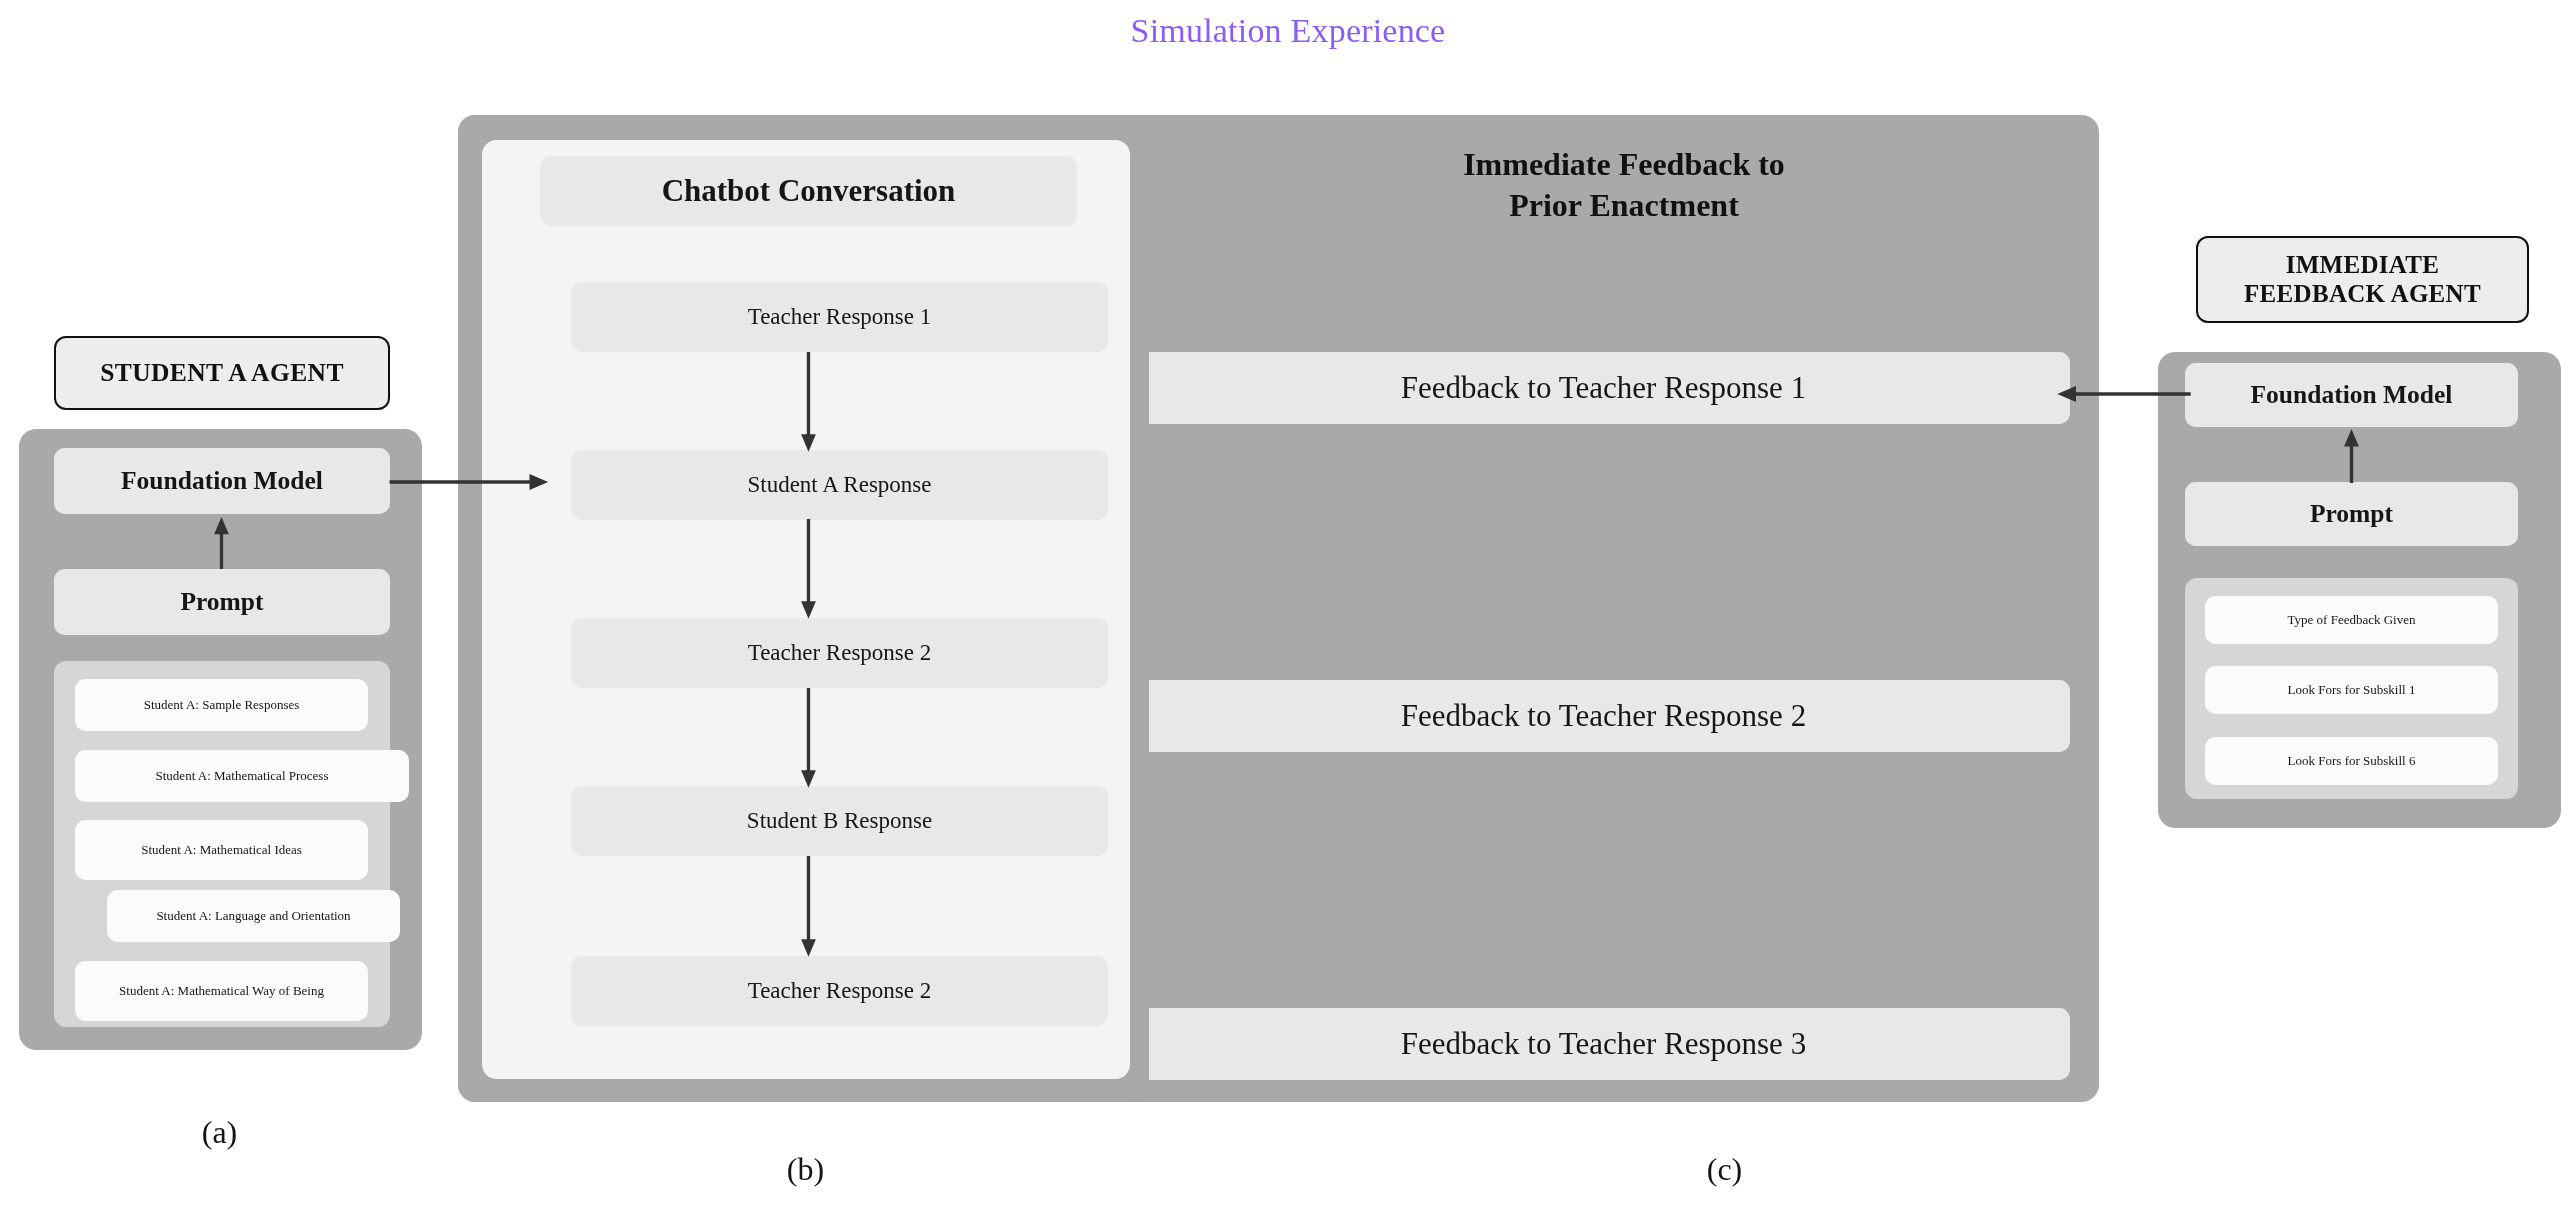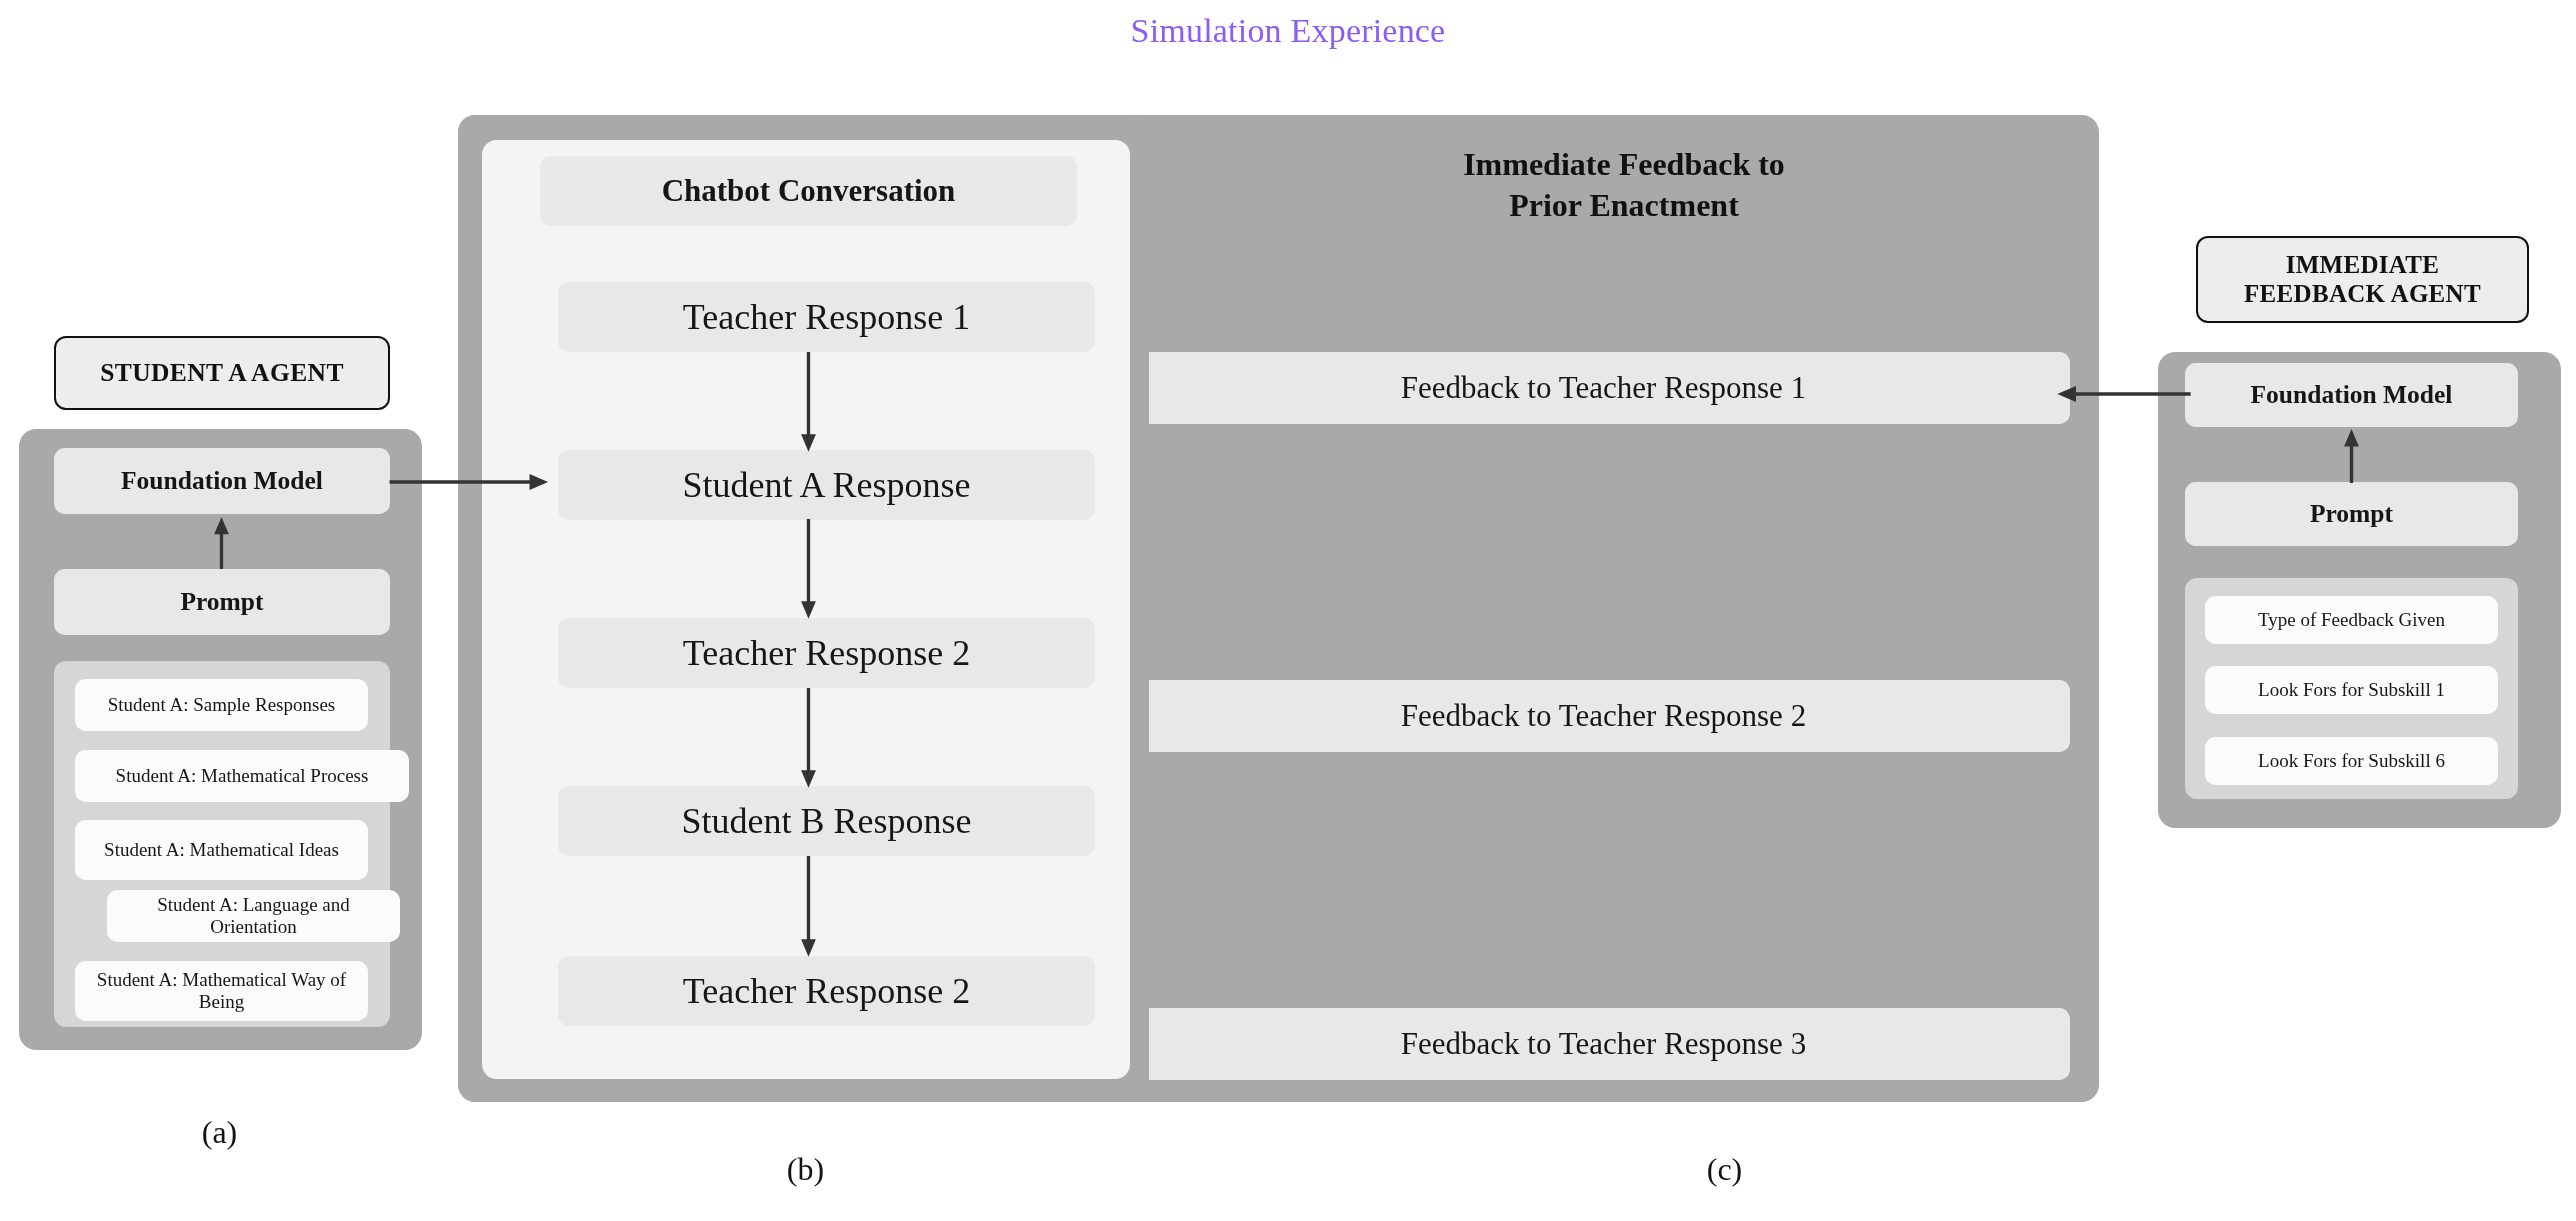--- a/index.html
+++ b/index.html
@@ -54,21 +54,21 @@
   }
   .chip-white {
     position: absolute;
     background: #fbfbfb;
     border-radius: 10.7px;
     display: flex;
     align-items: center;
     justify-content: center;
     text-align: center;
     color: #161616;
-    font-size: 19px;
+    font-size: 13px;
     line-height: 1.15;
     padding: 0 18px;
     box-sizing: border-box;
   }
   .agent-badge {
     position: absolute;
     background: #ededed;
     border: 2.7px solid #111111;
     border-radius: 12px;
     display: flex;
@@ -136,24 +136,24 @@
     width: 691px;
     height: 987px;
   }
   #panel-b-inner {
     left: 482px;
     top: 140px;
     width: 648px;
     height: 939px;
   }
   .b-chip {
-    left: 558px;
+    left: 571px;
     width: 537px;
     height: 70px;
-    font-size: 36px;
+    font-size: 23px;
   }
   #b-heading {
     left: 540px;
     top: 156px;
     width: 537px;
     height: 70px;
     font-size: 31px;
     font-weight: bold;
     background: #e8e8e8;
   }

